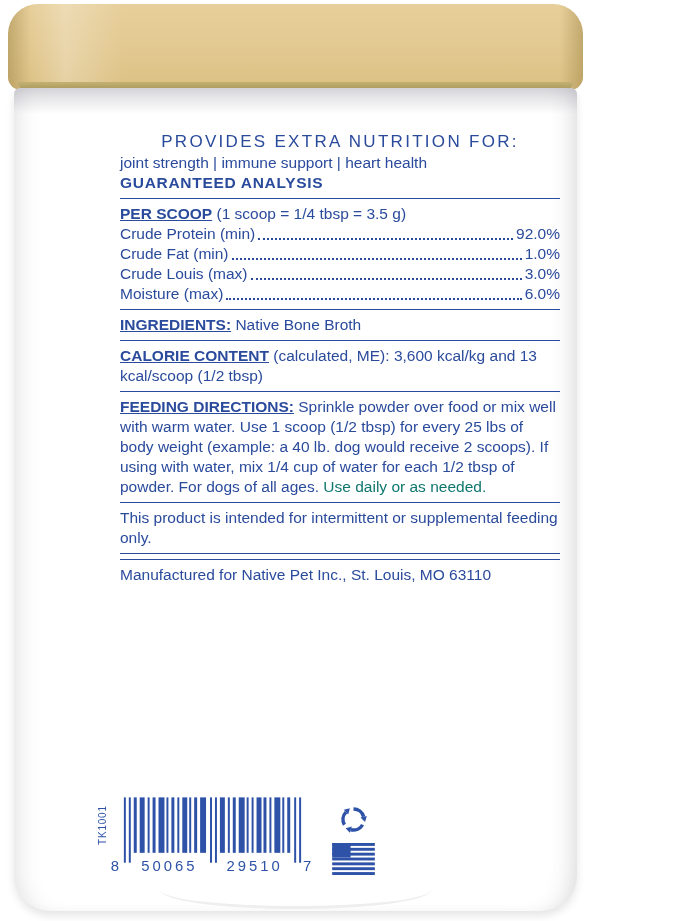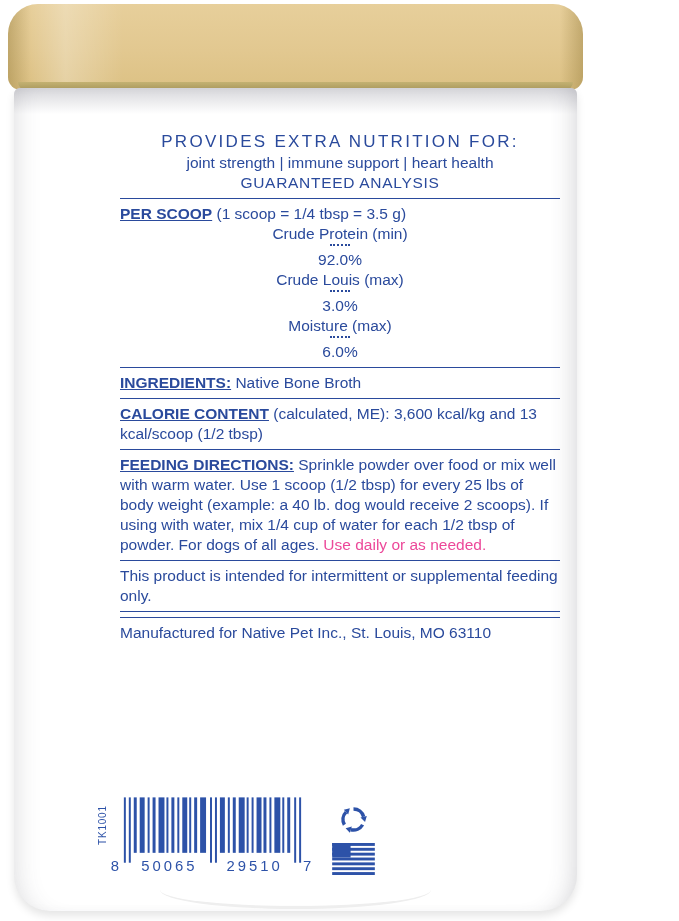--- a/index.html
+++ b/index.html
@@ -28,27 +28,27 @@
   .foot{position:absolute;left:160px;right:160px;bottom:12px;height:16px;
        border-bottom:3px solid #eeeeee;
        border-radius:0 0 50% 50% / 0 0 100% 100%;}
 
   
   .label{position:absolute;left:120px;top:131px;width:440px;
          color:#2a4a9c;font-size:15.5px;line-height:20px;}
   .label p{margin:0;}
   .provides{font-size:17px;line-height:22px;letter-spacing:2.3px;text-align:center;
             font-weight:400;margin:0 0 6px;}
-  .benefits{text-align:center;margin:0 0 15px;}
-  .ga-title{text-align:center;font-weight:400;letter-spacing:.7px;margin:0 0 6px;}
+  .benefits{text-align:left;margin:0 0 15px;}
+  .ga-title{text-align:left;font-weight:700;letter-spacing:.7px;margin:0 0 6px;}
   .rule{border:0;border-top:1.5px solid #2a4a9c;margin:5px 0 5px;}
   .b{font-weight:700;text-decoration:underline;}
-  .ga-row{display:flex;align-items:center;flex-direction:column;}
+  .ga-row{display:flex;align-items:flex-end;}
   .dots{flex:1;border-bottom:2px dotted #2a4a9c;margin:0 3px 4px 3px;min-width:20px;}
-  .gold{color:#ec4899;}
+  .gold{color:#0f766e;}
   .sec{margin:0;}
 
   
   .bottom{position:absolute;left:97px;top:795px;display:flex;align-items:flex-start;}
   .sku{writing-mode:vertical-rl;transform:rotate(180deg);
        color:#2d52a8;font-size:10px;letter-spacing:.8px;height:48px;
        margin:2px 2px 0 0;}
   .barcode-svg{width:202px;height:82px;display:block;}
   .barcode-svg rect{fill:#2d52a8;}
   .bc-digit{font-family:"Liberation Sans",sans-serif;font-size:15px;fill:#2d52a8;}
@@ -76,20 +76,25 @@
 
     <p class="ga-title">GUARANTEED ANALYSIS</p>
     <hr class="rule">
 
     <p class="sec"><span class="b">PER SCOOP</span> <span>(1 scoop = 1/4 tbsp = 3.5 g)</span></p>
 
     <div class="ga-row">
       <span>Crude Protein (min)</span>
       <span class="dots"></span>
       <span>92.0%</span>
+    </div>
+    <div class="ga-row">
+      <span>Crude Fat (min)</span>
+      <span class="dots"></span>
+      <span>1.0%</span>
     </div>
     <div class="ga-row">
       <span>Crude Louis (max)</span>
       <span class="dots"></span>
       <span>3.0%</span>
     </div>
     <div class="ga-row">
       <span>Moisture (max)</span>
       <span class="dots"></span>
       <span>6.0%</span>

